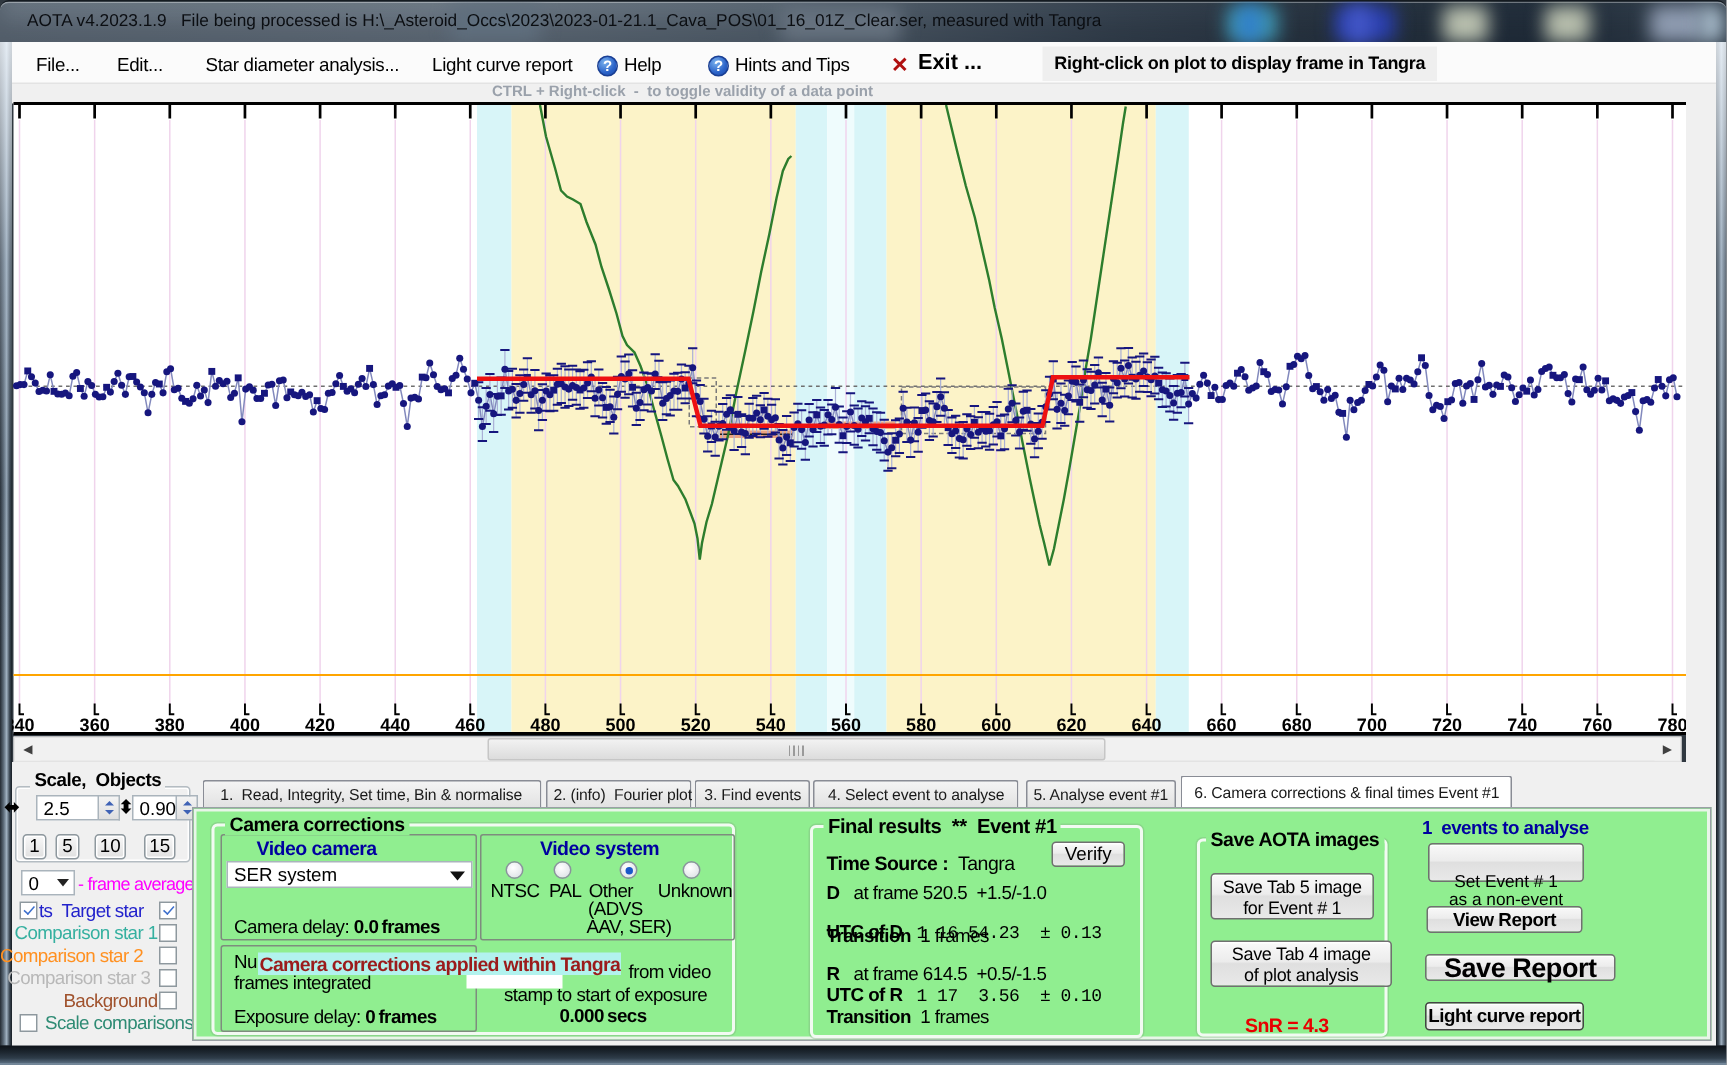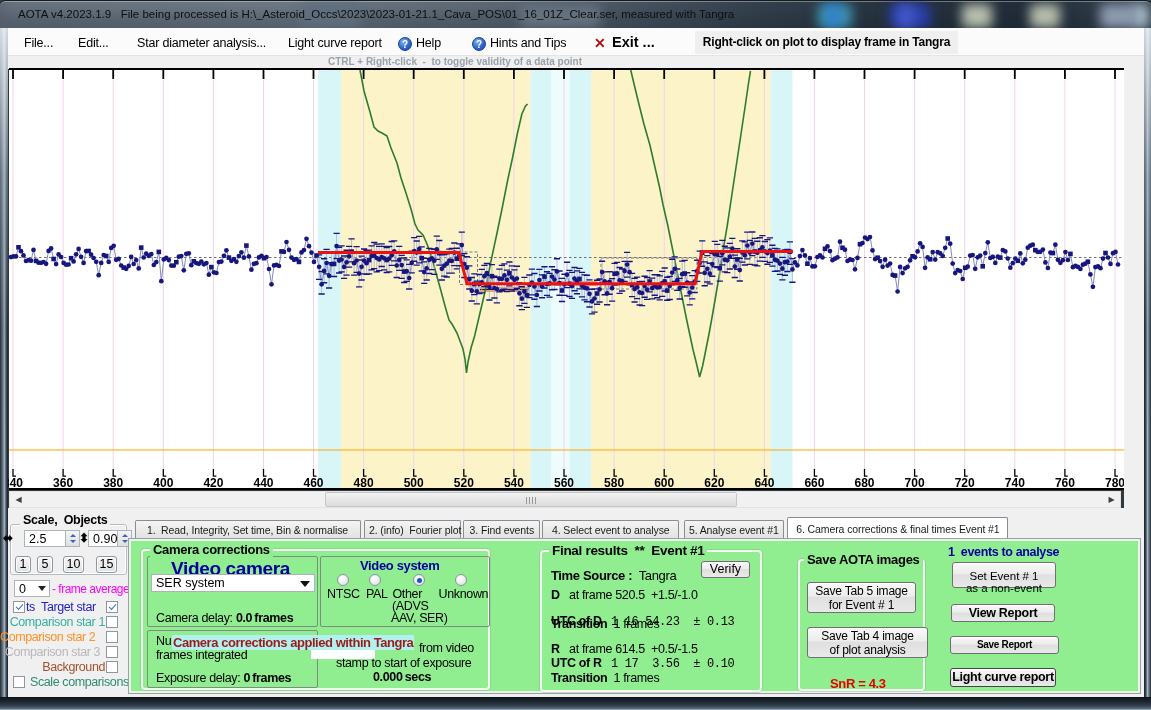--- a/index.html
+++ b/index.html
@@ -660,21 +660,21 @@
 <div class="tab" style="left:126.5px;width:226px">1.&nbsp; Read, Integrity, Set time, Bin &amp; normalise</div>
 <div class="tab" style="left:356px;width:97px">2. (info)&nbsp; Fourier plot</div>
 <div class="tab" style="left:455.3px;width:77px">3. Find events</div>
 <div class="tab" style="left:534.3px;width:137px">4. Select event to analyse</div>
 <div class="tab" style="left:675.8px;width:100px">5. Analyse event #1</div>
 <div class="tab active" style="left:779.4px;width:221px">6. Camera corrections &amp; final times Event #1</div>
 <div id="greenpage" class="abs"></div>
 <div class="ggrp" style="left:133px;top:41px;width:349px;height:141px;z-index:2"></div>
 <div class="gtitle" style="left:142px;top:34px;font-size:13px;z-index:3">Camera corrections</div>
 <div class="ggrp2" style="left:139px;top:48px;width:171px;height:71px;z-index:2"></div>
-<div class="gt" style="left:163px;top:50px;font-weight:bold;color:#0000a0;font-size:19px;z-index:3">Video camera</div>
+<div class="gt" style="left:163px;top:50px;font-weight:bold;color:#0000a0;font-size:13px;z-index:3">Video camera</div>
 <div class="spinbox" style="left:143px;top:66px;width:164px;height:18px;font-size:12.5px;z-index:3">SER system</div>
 <div class="gt" style="left:292px;top:73px;width:0;height:0;border-left:5px solid transparent;border-right:5px solid transparent;border-top:6px solid #111;z-index:4"></div>
 <div class="gt" style="left:148px;top:103px;z-index:3">Camera delay: <b>0.0 frames</b></div>
 <div class="ggrp2" style="left:312px;top:48px;width:170px;height:71px;z-index:2"></div>
 <div class="gt" style="left:352px;top:50px;font-weight:bold;color:#0000a0;font-size:13px;z-index:3">Video system</div>
 <div class="radio" style="left:329px;top:66px;z-index:3"></div>
 <div class="radio" style="left:361px;top:66px;z-index:3"></div>
 <div class="radio on" style="left:405px;top:66px;z-index:3"></div>
 <div class="radio" style="left:447px;top:66px;z-index:3"></div>
 <div class="gt" style="left:319px;top:79px;z-index:3">NTSC</div>
@@ -701,16 +701,16 @@
 <div class="gt" style="left:543px;top:109px;z-index:3"><b>Transition</b>&nbsp;&nbsp;1 frames</div>
 <div class="gt" style="left:543px;top:134px;z-index:3"><b>R</b>&nbsp;&nbsp;&nbsp;at frame 614.5&nbsp; +0.5/-1.5</div>
 <div class="gt" style="left:543px;top:148px;z-index:3"><b>UTC of R</b>&nbsp;&nbsp;&nbsp;<span class="mono" style="font-size:12px">1 17&nbsp; 3.56&nbsp; ± 0.10</span></div>
 <div class="gt" style="left:543px;top:163px;z-index:3"><b>Transition</b>&nbsp;&nbsp;1 frames</div>
 <div class="ggrp" style="left:790px;top:51px;width:127px;height:132px;z-index:2"></div>
 <div class="gtitle" style="left:796px;top:44px;font-size:13px;z-index:3">Save AOTA images</div>
 <div class="btn" style="left:799px;top:74px;width:109px;height:31px;font-size:12px;letter-spacing:-0.2px;padding-top:1px;z-index:3">Save Tab 5 image<br>for Event # 1</div>
 <div class="btn" style="left:799px;top:119px;width:121px;height:31px;font-size:12px;letter-spacing:-0.2px;padding-top:1px;z-index:3">Save Tab 4 image<br>of plot analysis</div>
 <div class="gt" style="left:822px;top:168px;color:#e80000;font-weight:bold;font-size:13px;z-index:3">SnR = 4.3</div>
 <div class="gt" style="left:940px;top:37px;color:#0000a0;font-weight:bold;font-size:12.5px;z-index:3">1&nbsp; events to analyse</div>
-<div class="btn" style="left:944px;top:54px;width:104px;height:26px;font-size:11.5px;line-height:12px;padding-top:7px;z-index:3">Set Event # 1<br>as a non-event</div>
+<div class="btn" style="left:944px;top:54px;width:104px;height:26px;font-size:11.5px;line-height:12px;padding-top:19px;z-index:3">Set Event # 1<br>as a non-event</div>
 <div class="btn" style="left:943px;top:96px;width:104px;height:18px;font-size:12.5px;font-weight:bold;line-height:16px;letter-spacing:-0.3px;z-index:3">View Report</div>
-<div class="btn" style="left:942px;top:128px;width:109px;height:18px;font-size:10px;font-weight:bold;line-height:16px;letter-spacing:-0.3px;z-index:3">Save Report</div>
+<div class="btn" style="left:942px;top:128px;width:127px;height:18px;font-size:18px;font-weight:bold;line-height:16px;letter-spacing:-0.3px;z-index:3">Save Report</div>
 <div class="btn" style="left:942px;top:159.5px;width:106px;height:19px;font-size:12.5px;font-weight:bold;line-height:17px;letter-spacing:-0.3px;border-color:#444;z-index:3">Light curve report</div>
 </div>
 </body></html>

